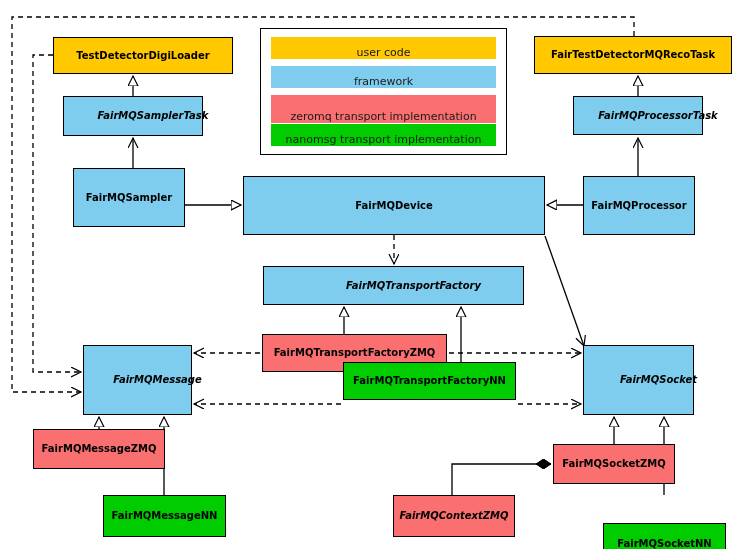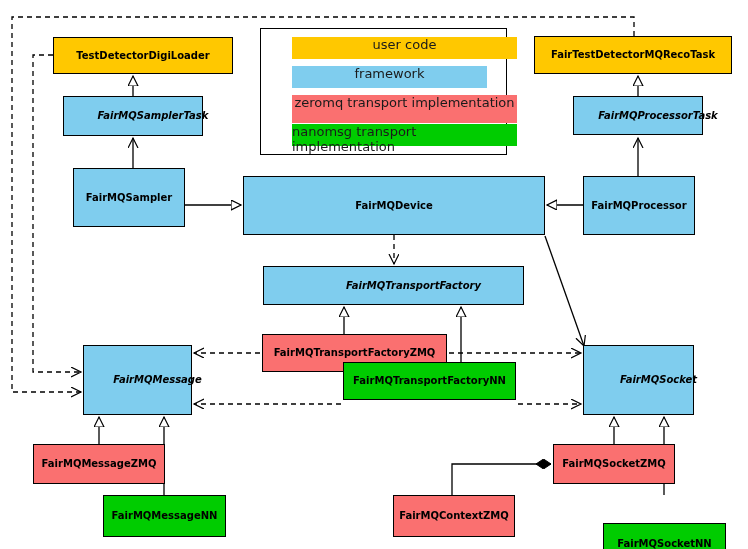--- a/index.html
+++ b/index.html
@@ -5,22 +5,22 @@
   html,body{margin:0;padding:0;background:#ffffff;}
   body{width:748px;height:549px;position:relative;overflow:hidden;
        font-family:"DejaVu Sans","Liberation Sans",sans-serif;}
   #canvas{position:absolute;left:0;top:0;width:748px;height:549px;}
   svg.edges{position:absolute;left:0;top:0;width:748px;height:549px;pointer-events:none;}
   .node{position:absolute;box-sizing:border-box;border:1.4px solid #000;
         display:flex;align-items:center;justify-content:center;text-align:center;
         font-size:10px;font-weight:bold;color:#000;line-height:1.15;padding:0 4px;}
   .node.abstract{font-style:italic;padding-left:44px;}
   .legend-box{position:absolute;box-sizing:border-box;border:1.5px solid #000;background:#fff;}
-  .legend-row{position:absolute;box-sizing:border-box;display:flex;align-items:flex-start;
-        justify-content:center;font-size:13px;color:#1a1a1a;font-weight:normal;margin-left:21px;}
+  .legend-row{position:absolute;box-sizing:border-box;display:flex;align-items:flex-end;
+        justify-content:center;font-size:11px;color:#1a1a1a;font-weight:normal;}
 </style>
 </head>
 <body>
 
 <div id="canvas">
 
   <svg class="edges" viewBox="0 0 748 549" xmlns="http://www.w3.org/2000/svg">
     <defs>
       <marker id="hollowTri" markerWidth="12" markerHeight="12" refX="10" refY="5" orient="auto" markerUnits="userSpaceOnUse">
         <path d="M0,0 L10,5 L0,10 z" fill="#ffffff" stroke="#000" stroke-width="1.2"></path>
@@ -77,21 +77,21 @@
 
       <path d="M452,495 L452,464 L551,464" marker-end="url(#diamond)"></path>
     </g>
   </svg>
 
   <div class="legend-box" style="left:260px;top:28px;width:247px;height:127px;"></div>
 
   <div class="legend-row" style="left:271px;top:37px;width:225px;height:22px;background:#FFC800;">
     <span>user code</span>
   </div>
-  <div class="legend-row" style="left:271px;top:66px;width:195px;height:22px;background:#7FCDEE;">
+  <div class="legend-row" style="left:271px;top:66px;width:225px;height:22px;background:#7FCDEE;">
     <span>framework</span>
   </div>
   <div class="legend-row" style="left:271px;top:95px;width:225px;height:28px;background:#FA7070;">
     <span>zeromq transport implementation</span>
   </div>
   <div class="legend-row" style="left:271px;top:124px;width:225px;height:22px;background:#00CC00;">
     <span>nanomsg transport implementation</span>
   </div>
 
   <div class="node" style="left:53px;top:37px;width:180px;height:37px;background:#FFC800;">
@@ -135,33 +135,33 @@
     </div>
 
   <div class="node abstract" style="left:83px;top:345px;width:109px;height:70px;background:#7FCDEE;">
     <span>FairMQMessage</span>
     </div>
 
   <div class="node abstract" style="left:583px;top:345px;width:111px;height:70px;background:#7FCDEE;">
     <span>FairMQSocket</span>
     </div>
 
-  <div class="node" style="left:33px;top:444px;width:132px;height:40px;background:#FA7070;">
+  <div class="node" style="left:33px;top:429px;width:132px;height:40px;background:#FA7070;">
     <span>FairMQMessageZMQ</span>
     </div>
 
   <div class="node" style="left:103px;top:495px;width:123px;height:42px;background:#00CC00;">
     <span>FairMQMessageNN</span>
     </div>
 
   <div class="node" style="left:553px;top:444px;width:122px;height:40px;background:#FA7070;">
     <span>FairMQSocketZMQ</span>
     </div>
 
-  <div class="node" style="left:393px;top:495px;width:122px;height:42px;background:#FA7070;">
+  <div class="node" style="left:393px;top:495px;width:122px;height:42px;background:#FA7070;font-style:italic;">
     <span>FairMQContextZMQ</span>
     </div>
 
   <div class="node" style="left:603px;top:495px;width:123px;height:42px;background:#00CC00;margin-top:28px;">
     <span>FairMQSocketNN</span>
     </div>
 
 </div>
 
 </body></html>

